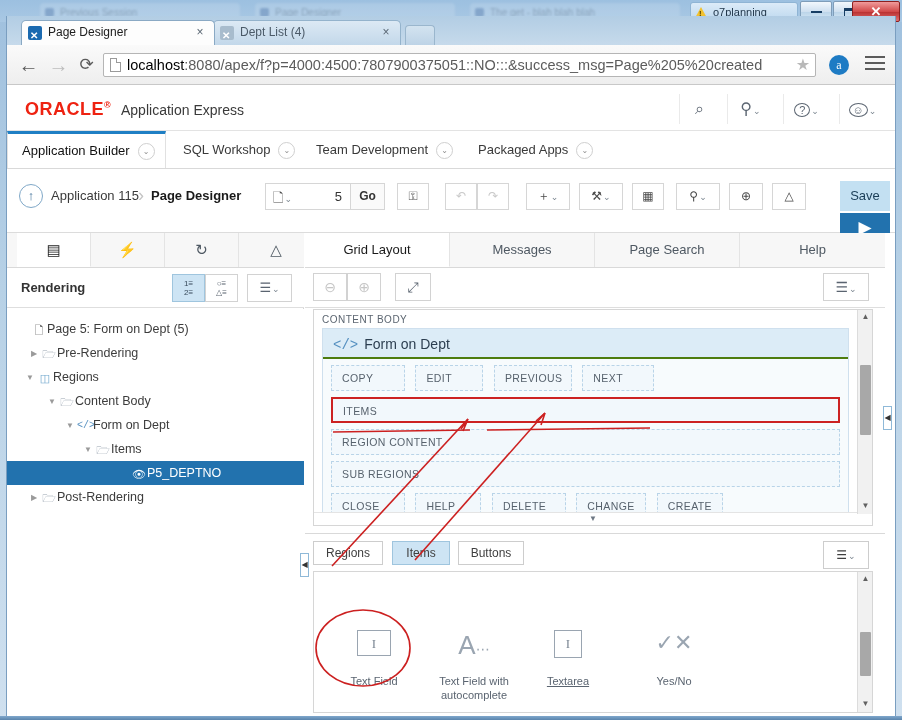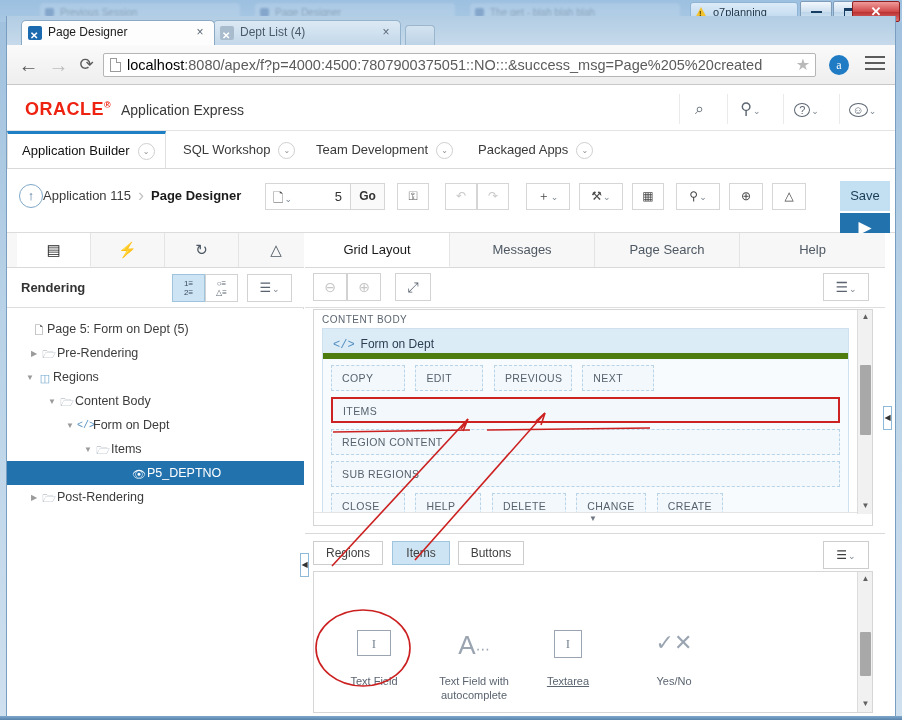--- a/index.html
+++ b/index.html
@@ -358,22 +358,22 @@
   }
   .grid-label {
     position: absolute; left: 8px; top: 4px; font-size: 10px;
     color: #5b6570; letter-spacing: 0.5px;
   }
   .region-card {
     position: absolute; left: 8px; top: 18px; width: 527px;
     border: 1px solid #cfe0ee; background: #f7fbfd;
   }
   .region-head {
-    height: 30px; background: #dcecf7; border-bottom: 6px solid #4d7c0f;
-    font-size: 12px; color: #2c3e50; line-height: 30px; padding-left: 10px;
+    height: 30px; background: #dcecf7; border-bottom: 2px solid #4d7c0f;
+    font-size: 14px; color: #2c3e50; line-height: 30px; padding-left: 10px;
   }
   .region-head .codeicon { color: #5590c0; margin-right: 6px; font-family: "Liberation Mono", monospace; }
   .slot-row { position: relative; padding: 6px 8px 0 8px; }
   .slot {
     display: inline-block; height: 26px; line-height: 24px;
     border: 1px dashed #b9d4e8; background: #f2f8fc;
     font-size: 10.5px; color: #57626d; letter-spacing: 0.4px;
     padding: 0 10px; margin-right: 6px; vertical-align: top;
   }
   .slot.full { display: block; margin-right: 0; }
@@ -535,21 +535,21 @@
       <div class="atab" style="left:295px;width:160px;">
         <span>Team Development</span><span class="tcaret">⌄</span>
       </div>
       <div class="atab" style="left:457px;width:134px;">
         <span>Packaged Apps</span><span class="tcaret">⌄</span>
       </div>
     </div>
 
     <div class="apex-toolbar">
       <div class="up-circle">↑</div>
-      <div class="crumb" style="left:36px;">Application 115</div>
+      <div class="crumb" style="left:44px;">Application 115</div>
       <div class="crumb-sep" style="left:131px;">›</div>
       <div class="crumb cur" style="left:144px;">Page Designer</div>
 
       <div class="tgroup-page">
         <span class="tgp-icon">🗋<span class="caret">⌄</span></span>
         <span class="tgp-num">5</span>
         <span class="tgp-go">Go</span>
       </div>
 
       <div class="tbtn" style="left:390px;width:32px;"><span>⚿</span></div>

